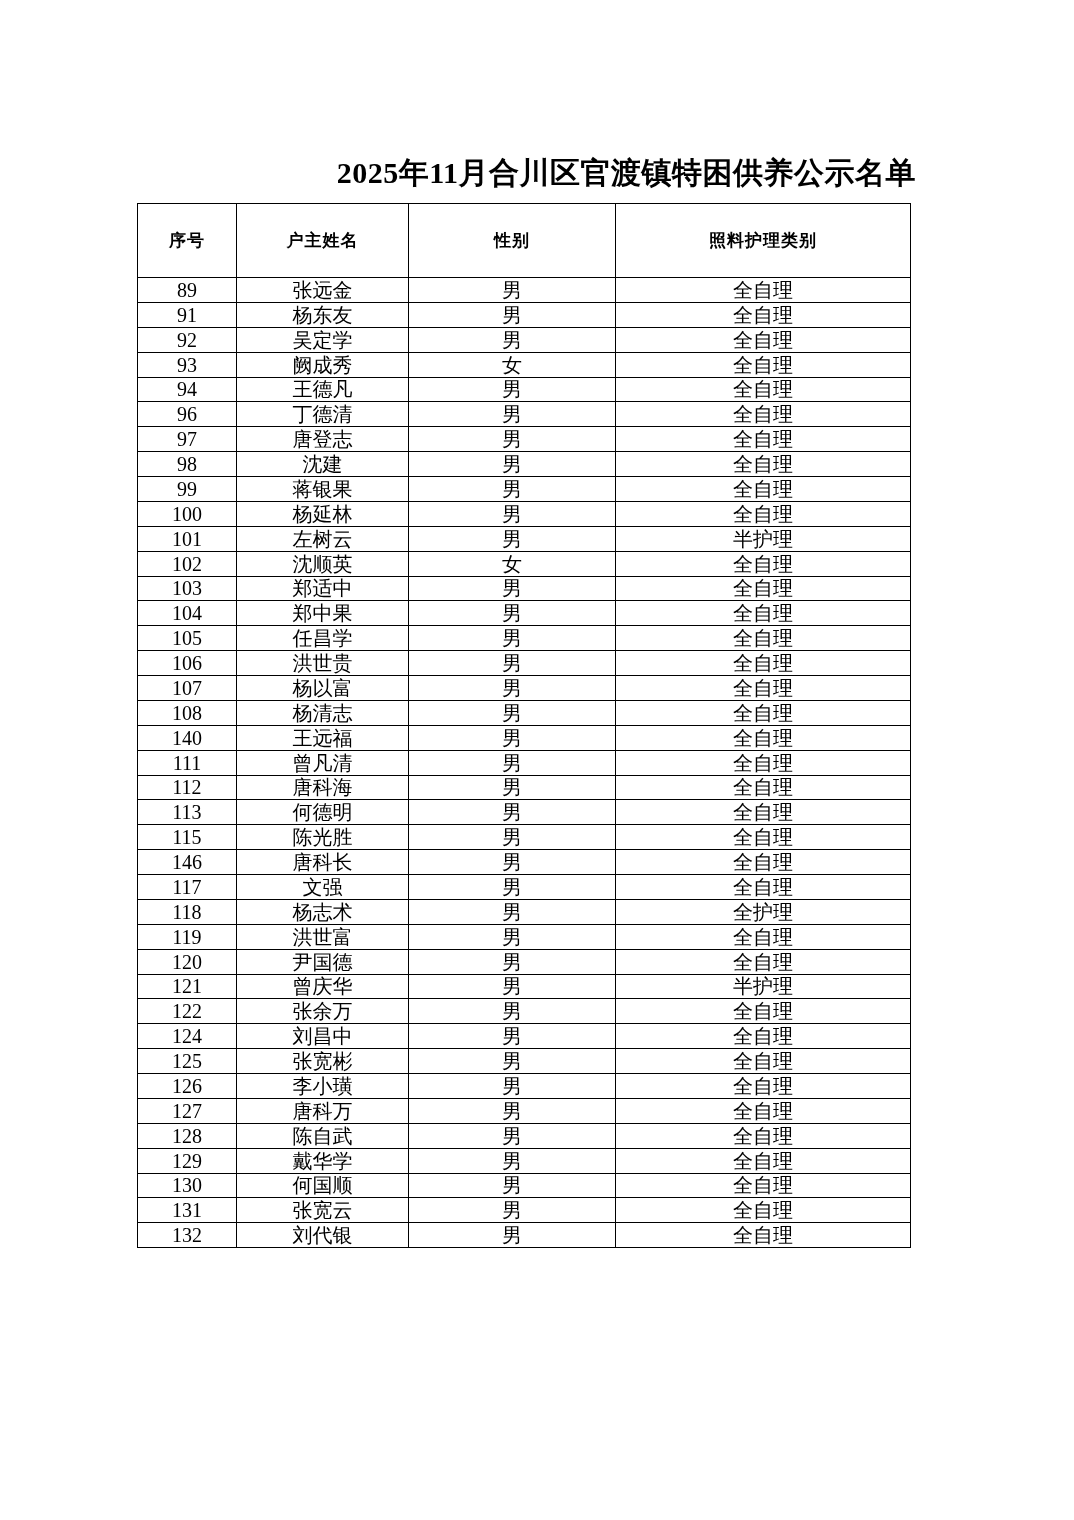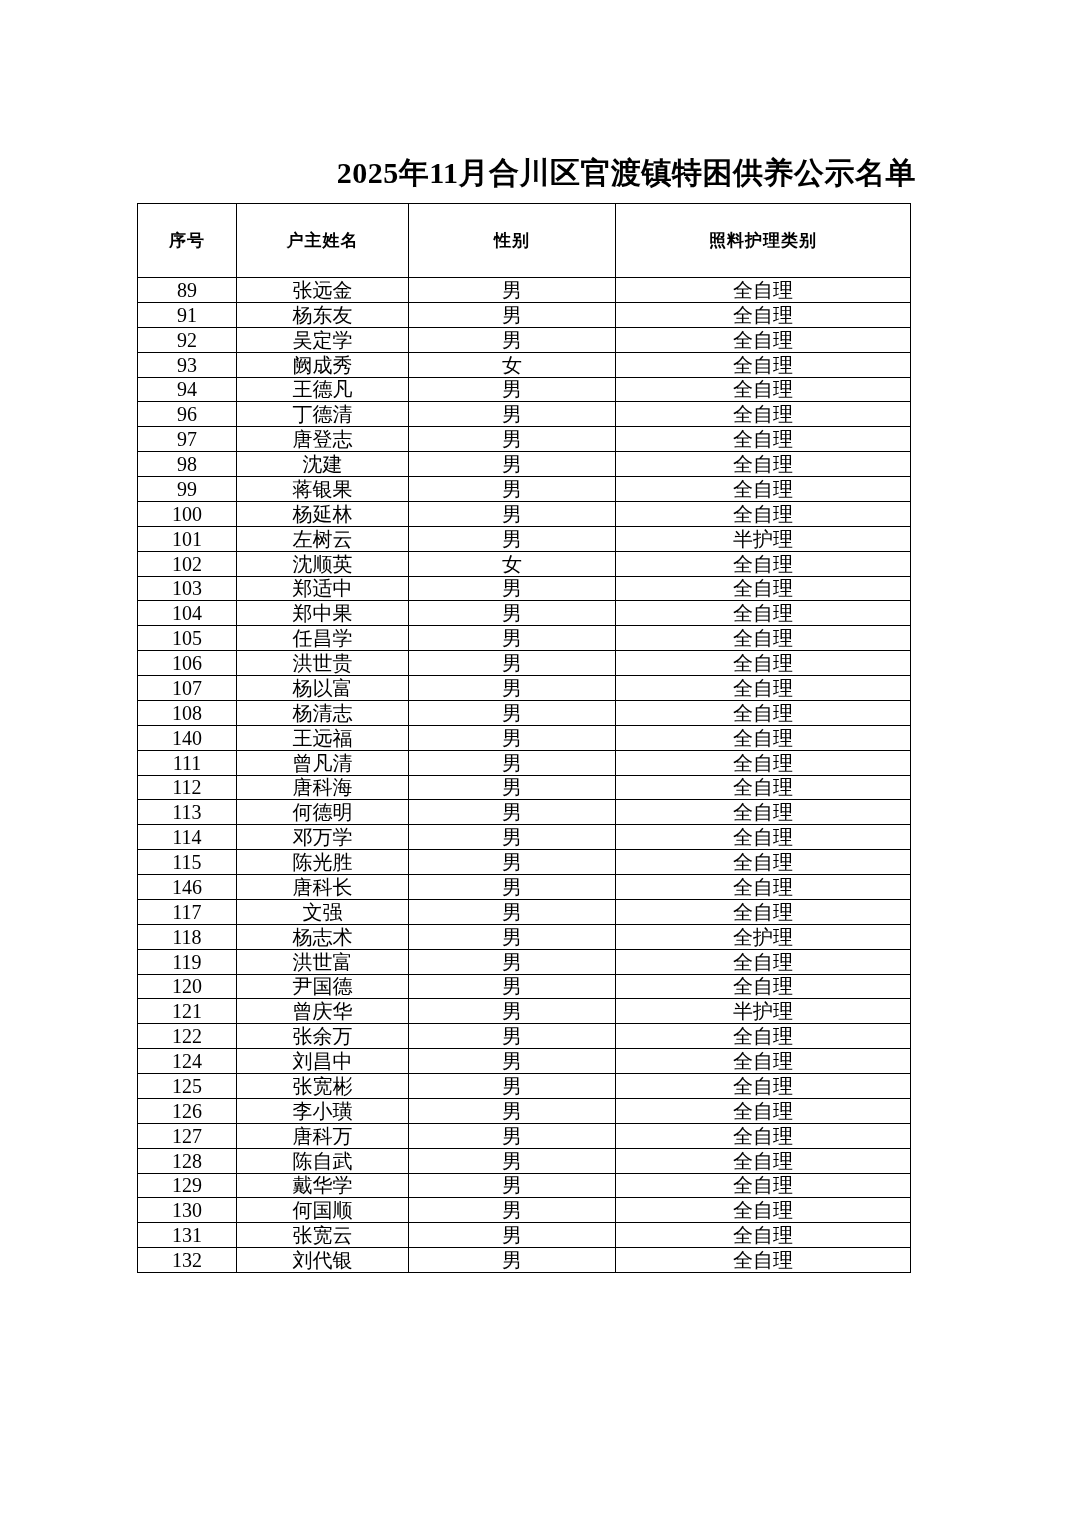--- a/index.html
+++ b/index.html
@@ -209,26 +209,20 @@
         <td>男</td>
         <td>全自理</td>
       </tr>
       <tr>
         <td>113</td>
         <td>何德明</td>
         <td>男</td>
         <td>全自理</td>
       </tr>
       <tr>
-        <td>114</td>
-        <td>邓万学</td>
-        <td>男</td>
-        <td>全自理</td>
-      </tr>
-      <tr>
         <td>115</td>
         <td>陈光胜</td>
         <td>男</td>
         <td>全自理</td>
       </tr>
       <tr>
         <td>146</td>
         <td>唐科长</td>
         <td>男</td>
         <td>全自理</td>

